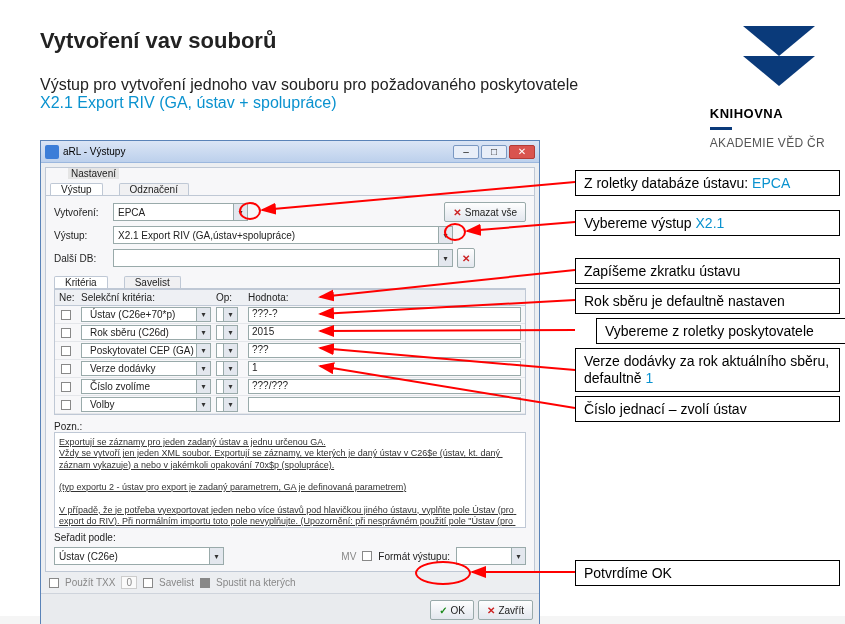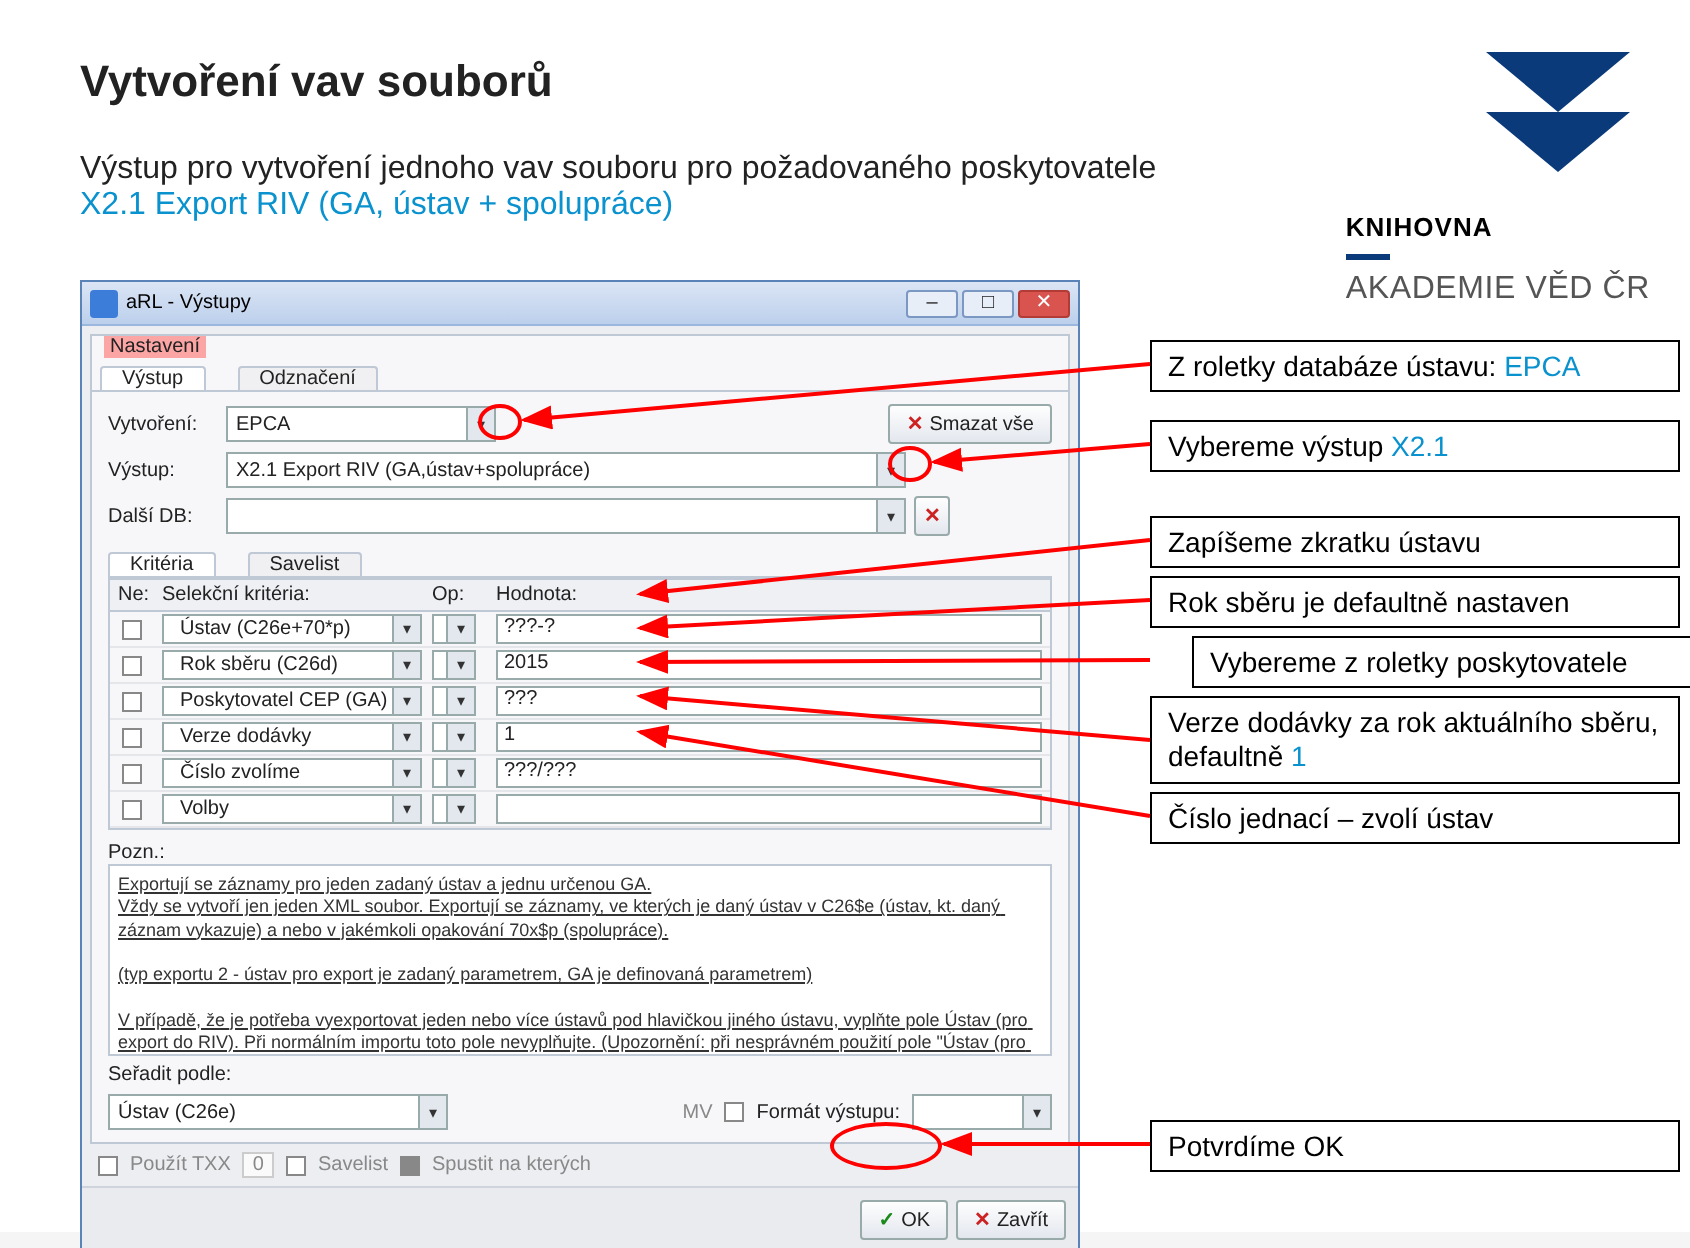--- a/index.html
+++ b/index.html
@@ -6,32 +6,32 @@
   body { font-family: "Segoe UI", Arial, sans-serif; width: 845px; height: 624px; background: #f5f5f5; position: relative; overflow: hidden; }
   .slide { width: 845px; height: 616px; background: #fff; position: relative; }
   .title { position: absolute; top: 28px; left: 40px; font-size: 22px; font-weight: 600; color: #222; }
   .subtitle { position: absolute; top: 76px; left: 40px; font-size: 16px; color: #222; width: 700px; }
   .subtitle .link { color: #0a92cf; }
   .logo { position: absolute; top: 26px; right: 30px; width: 72px; }
   .logo svg { display:block; }
   .logo-text { position:absolute; top:106px; right:20px; text-align:left; }
   .logo-text .t1 { font-size:13px; font-weight:600; letter-spacing:.5px; color:#000; }
   .logo-text .sep { width:22px; height:3px; background:#0a3a7a; margin:6px 0; }
-  .logo-text .t2 { font-size:16px; color:#555; letter-spacing:.3px; }
+  .logo-text .t2 { font-size:12px; color:#555; letter-spacing:.3px; }
 
   .win { position:absolute; top:140px; left:40px; width:500px; border:1px solid #5a83b8; background:#eceef1; font-size:10px; color:#222; }
   .titlebar { height:22px; background:linear-gradient(#dbe5f5,#bcd0ec); border-bottom:1px solid #9bb7de; display:flex; align-items:center; padding:0 4px; }
   .titlebar .app-icon { width:14px; height:14px; background:#3b7dd8; border-radius:2px; margin-right:4px; }
   .titlebar .tb-title { flex:1; font-size:10px; color:#000; }
   .winbtns { display:flex; gap:2px; }
   .winbtn { width:26px; height:14px; border:1px solid #7a98c2; border-radius:2px; display:flex; align-items:center; justify-content:center; font-size:10px; line-height:1; background:#e8eef8; }
   .winbtn.close { background:#d9544f; border-color:#b33b36; color:#fff; }
 
   .groupbox { margin:4px; border:1px solid #bfc8d5; background:#f7f7f9; }
-  .gb-legend { font-size:10px; margin:-6px 0 0 6px; background:#fca5a5; display:inline-block; padding:0 3px; }
+  .gb-legend { font-size:10px; margin:-6px 0 0 22px; background:#e5e5e5; display:inline-block; padding:0 3px; }
   .tabs { display:flex; border-bottom:1px solid #bfc8d5; padding-left:4px; padding-top:4px; }
   .tab { border:1px solid #bfc8d5; border-bottom:none; background:#f0f0f2; padding:0 10px; margin-right:16px; border-radius:2px 2px 0 0; font-size:10px; }
   .tab.active { background:#fff; }
   .form-area { padding:6px 8px; }
   .row { display:flex; align-items:center; margin-bottom:4px; gap:4px; }
   .row label { width:55px; font-size:10px; }
   .select { flex:0 0 auto; height:18px; border:1px solid #9aa; background:#fff; display:flex; align-items:center; position:relative; }
   .select .sel-val { padding:0 4px; font-size:10px; }
   .select .dd { position:absolute; right:0; top:0; width:14px; height:100%; background:#e3e7ee; border-left:1px solid #9aa; display:flex; align-items:center; justify-content:center; }
   .select .dd::after { content:"▾"; font-size:8px; color:#333; }

